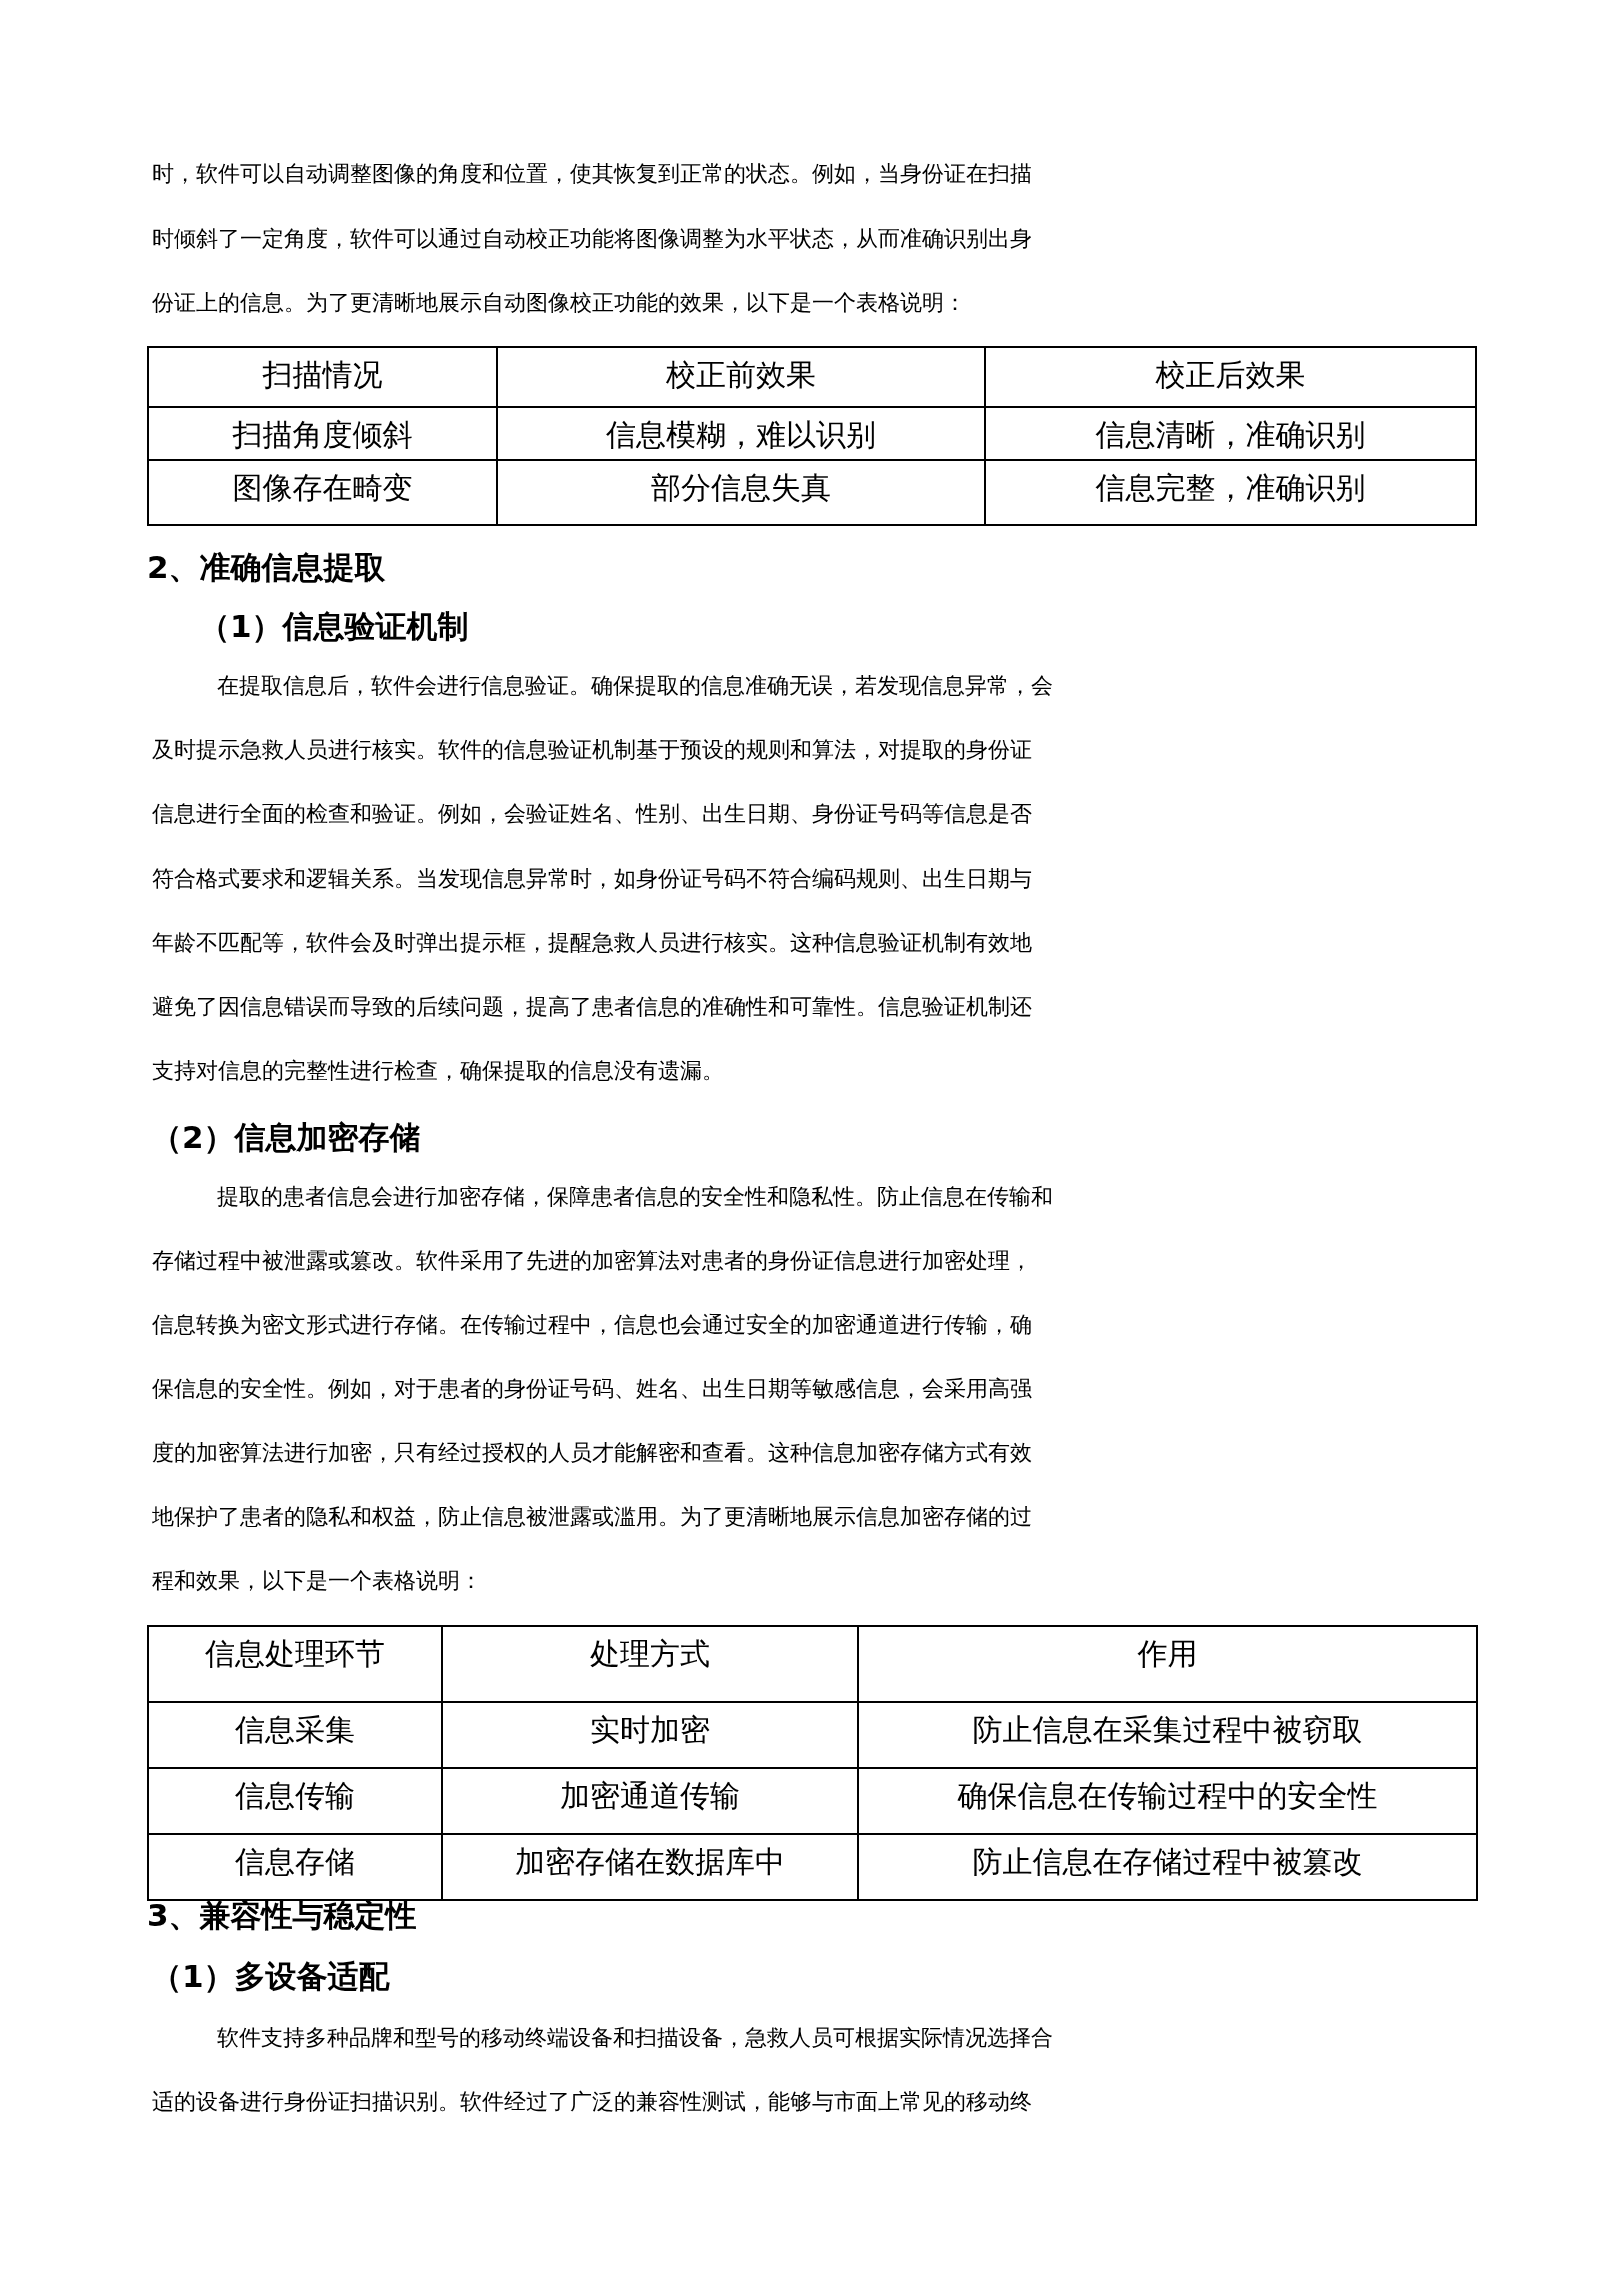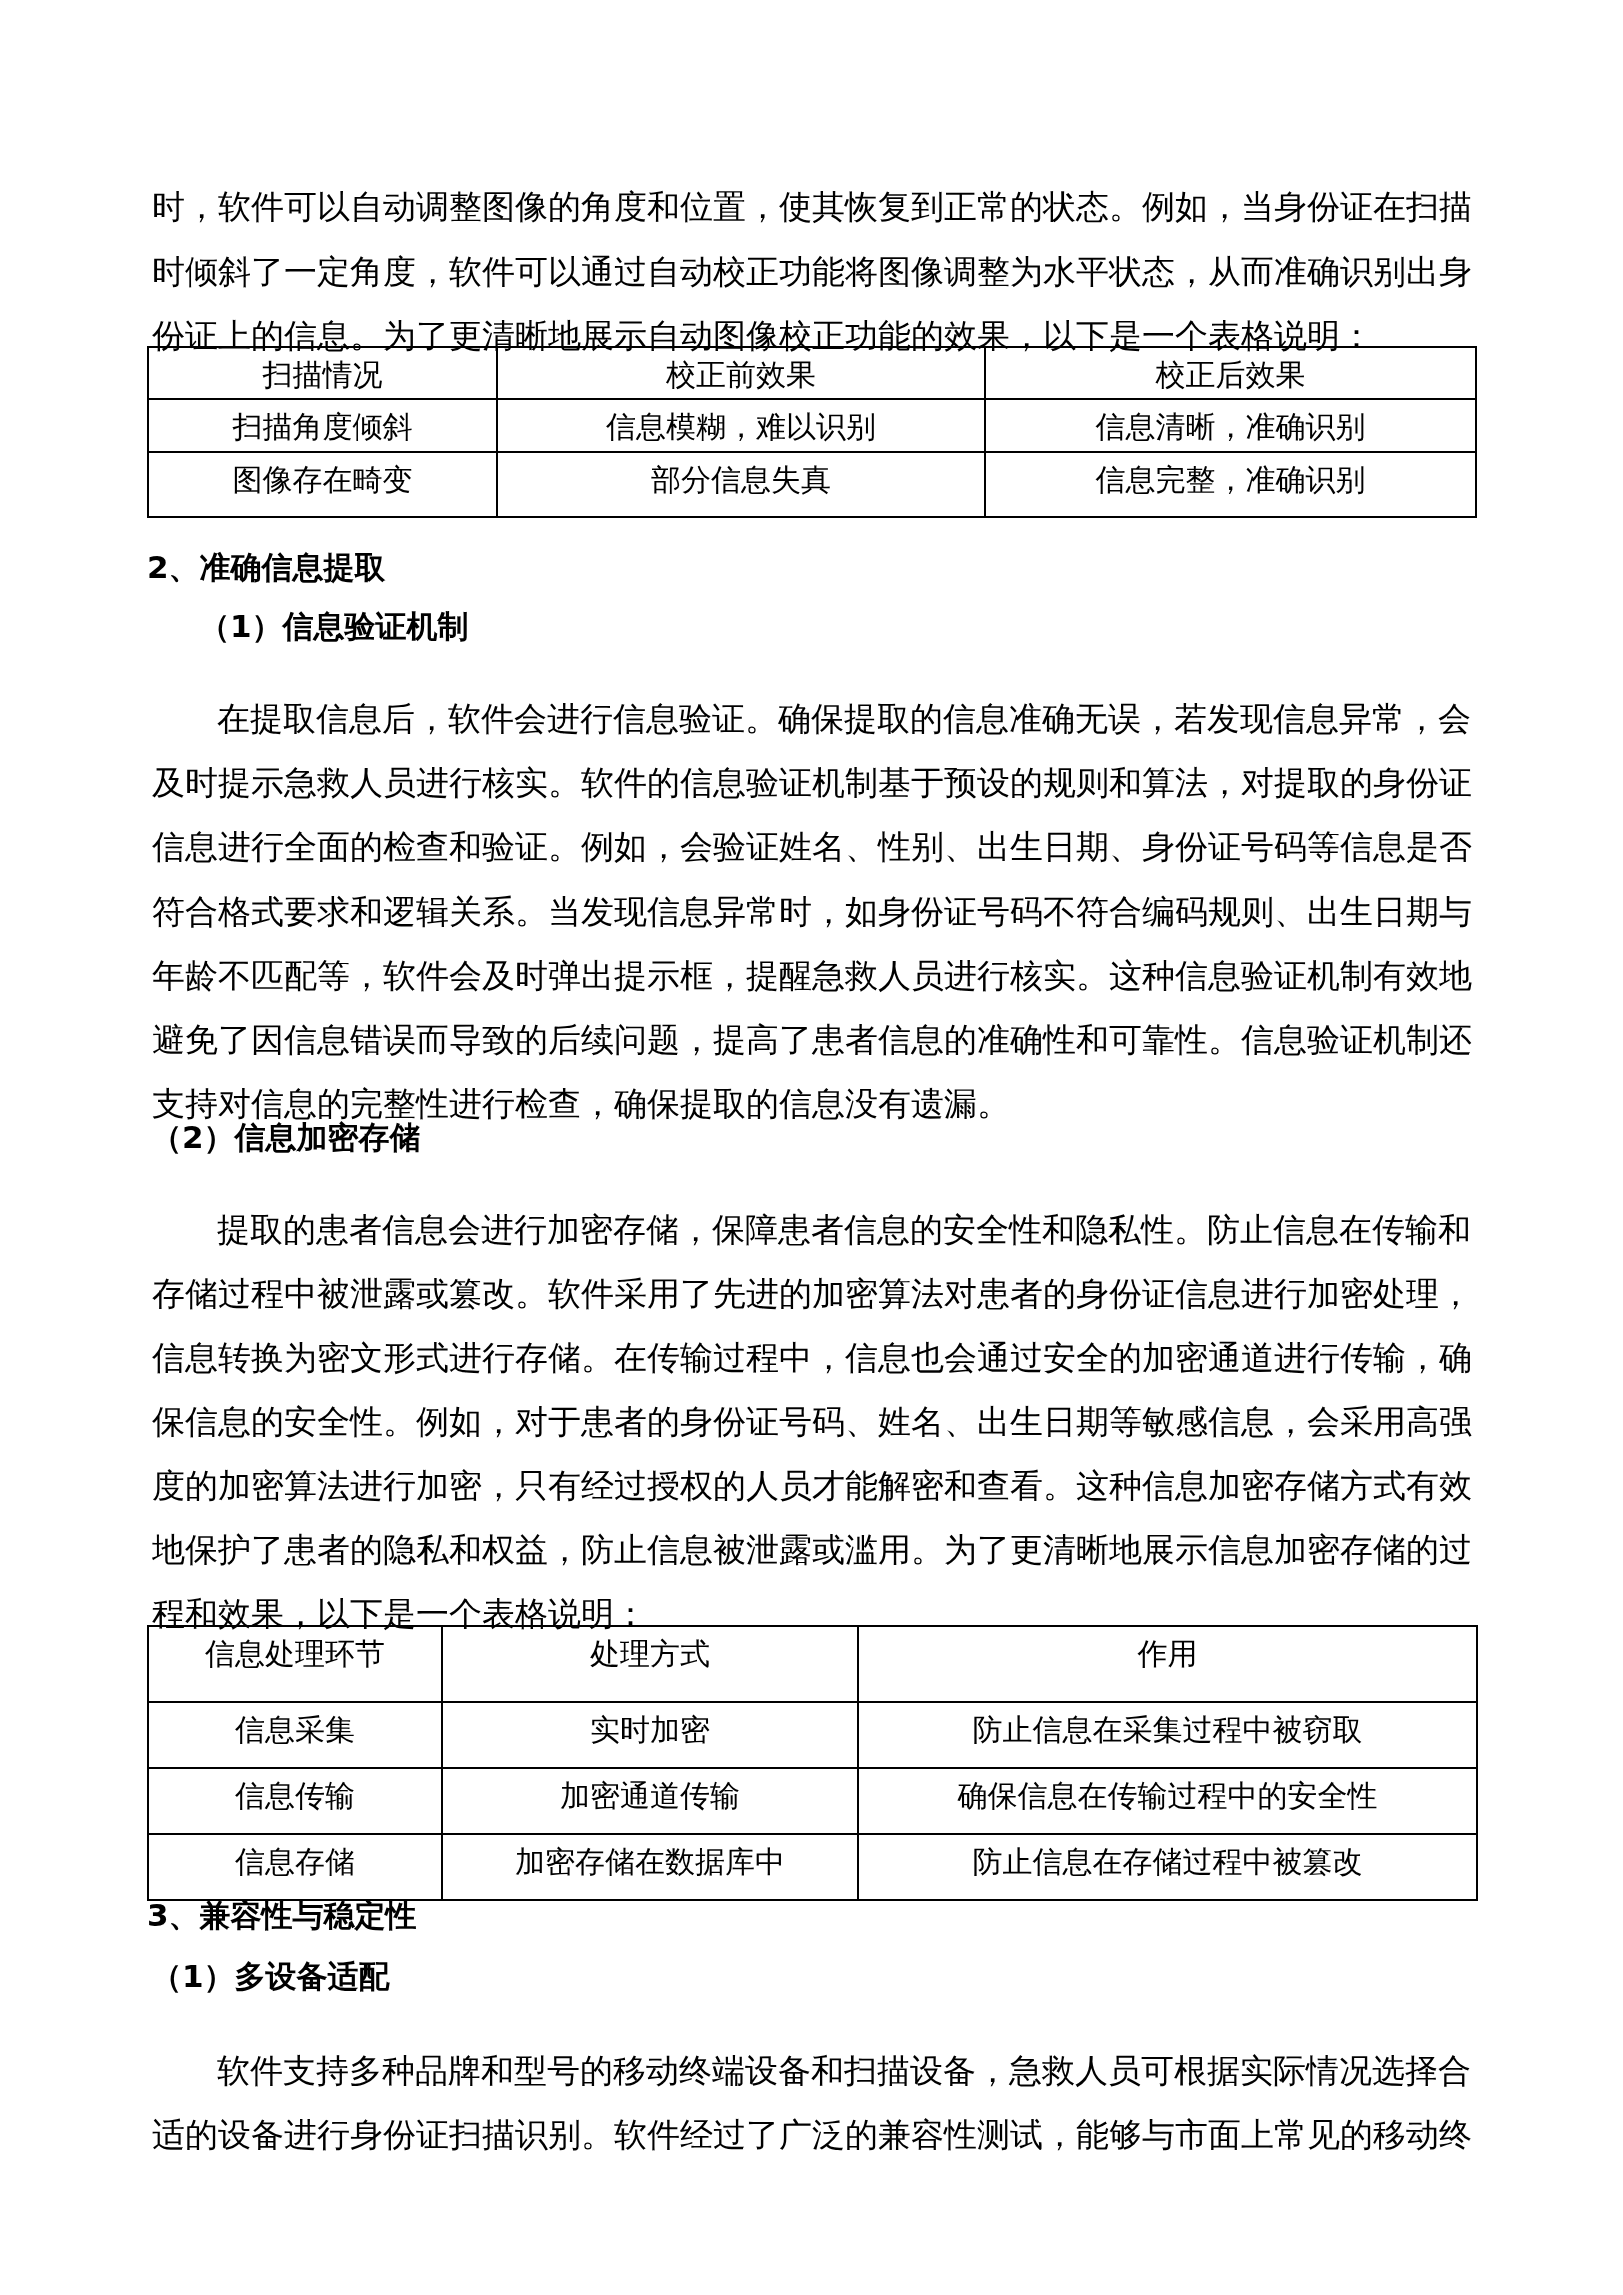--- a/index.html
+++ b/index.html
@@ -4,22 +4,22 @@
 <style>
   html, body { margin: 0; padding: 0; background: #ffffff; }
   body {
     width: 1623px; height: 2295px; position: relative; overflow: hidden;
     font-family: "DejaVu Serif", "Liberation Serif", serif;
     color: #000000;
   }
   .page { position: absolute; left: 0; top: 0; width: 1623px; height: 2295px; }
   .line {
     position: absolute; left: 152px; width: 1328px;
-    font-size: 33px; line-height: 39px; height: 39px;
-    white-space: nowrap; letter-spacing: 0px; margin-top: 33px;
+    font-size: 22px; line-height: 39px; height: 39px;
+    white-space: nowrap; letter-spacing: 0px;
   }
   .heading {
     position: absolute; left: 147px;
     font-size: 31px; line-height: 39px; height: 39px;
     font-family: "DejaVu Sans", "Liberation Sans", sans-serif;
     font-weight: bold; white-space: nowrap;
   }
   .subheading { left: 151px; }
   table.doc-table {
     position: absolute; border-collapse: collapse;
@@ -39,21 +39,21 @@
   <div class="line" style="top:219px;">时倾斜了一定角度，软件可以通过自动校正功能将图像调整为水平状态，从而准确识别出身</div>
   <div class="line" style="top:283px;">份证上的信息。为了更清晰地展示自动图像校正功能的效果，以下是一个表格说明：</div>
 
   <table class="doc-table" style="left:147px; top:346px; width:1328px;">
     <colgroup>
         <col style="width:349px">
         <col style="width:488px">
         <col style="width:491px">
       </colgroup>
     <tbody>
-        <tr style="height:52px;">
+        <tr style="height:60px;">
       <td>扫描情况</td>
       <td>校正前效果</td>
       <td>校正后效果</td>
     </tr>
     <tr style="height:53px;font-family:Liberation Mono, monospace;">
       <td>扫描角度倾斜</td>
       <td>信息模糊，难以识别</td>
       <td>信息清晰，准确识别</td>
     </tr>
     <tr style="height:65px;">

